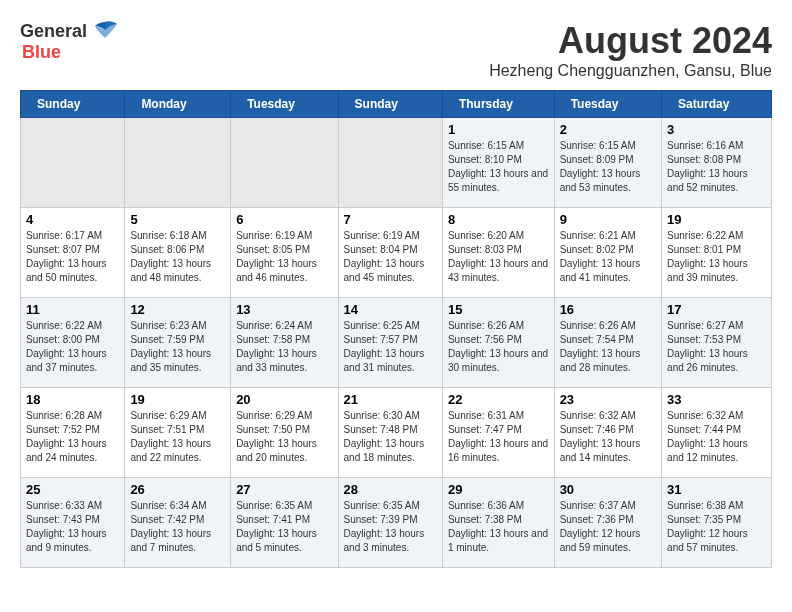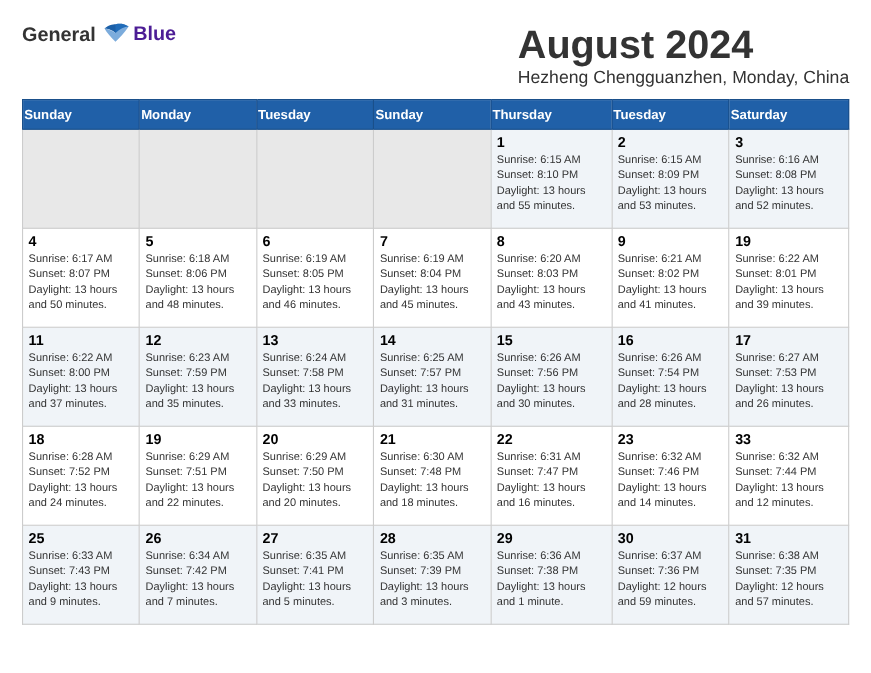--- a/index.html
+++ b/index.html
@@ -11,29 +11,30 @@
       padding: 20px;
     }
     .header-area {
       display: flex;
       align-items: flex-start;
       justify-content: space-between;
       margin-bottom: 10px;
     }
     .logo {
       display: flex;
+      flex-direction: column;
       align-items: flex-start;
     }
     .logo-row {
       display: flex;
       align-items: center;
       gap: 4px;
     }
     .title-area {
-      text-align: left;
+      text-align: right;
     }
     .title-area h1 {
       font-size: 36px;
       font-weight: bold;
       color: #333;
     }
     .title-area h2 {
       font-size: 16px;
       font-weight: normal;
       color: #333;
@@ -41,21 +42,21 @@
     table {
       width: 100%;
       border-collapse: collapse;
       font-size: 11px;
     }
     thead tr {
       background-color: #2060a8;
       color: #fff;
     }
     thead th {
-      padding: 6px 1px;
+      padding: 6px 16px;
       text-align: left;
       font-weight: bold;
       font-size: 12px;
       border: 1px solid #1a4f8a;
     }
     tbody tr {
       vertical-align: top;
     }
     tbody tr:nth-child(odd) {
       background-color: #f0f4f8;
@@ -90,25 +91,25 @@
 
 <div class="header-area">
   <div class="logo">
     <div class="logo-row">
       <span style="font-size:18px;font-weight:bold;color:#333;">General</span>
       <svg width="28" height="22" viewBox="0 0 28 22">
         <path d="M14,2 C14,2 20,0 26,4 C22,4 18,6 14,10 C14,10 10,6 4,6 C8,2 14,2 14,2 Z" fill="#1a5fa8"></path>
         <path d="M14,10 C14,10 8,6 4,6 C6,10 10,14 14,18 C18,14 22,10 26,4 C20,0 14,2 14,2 Z" fill="#2575c4" opacity="0.6"></path>
       </svg>
     </div>
-    <span style="font-size:18px;font-weight:bold;color:#4c1d95;margin-left:2px;">Blue</span>
+    <span style="font-size:18px;font-weight:bold;color:#ef4444;margin-left:2px;">Blue</span>
   </div>
   <div class="title-area">
     <h1>August 2024</h1>
-    <h2>Hezheng Chengguanzhen, Monday, China</h2>
+    <h2>Hezheng Chengguanzhen, Gansu, Blue</h2>
   </div>
 </div>
 
 <table>
   <thead>
     <tr>
       <th>Sunday</th>
       <th>Monday</th>
       <th>Tuesday</th>
       <th>Sunday</th>

